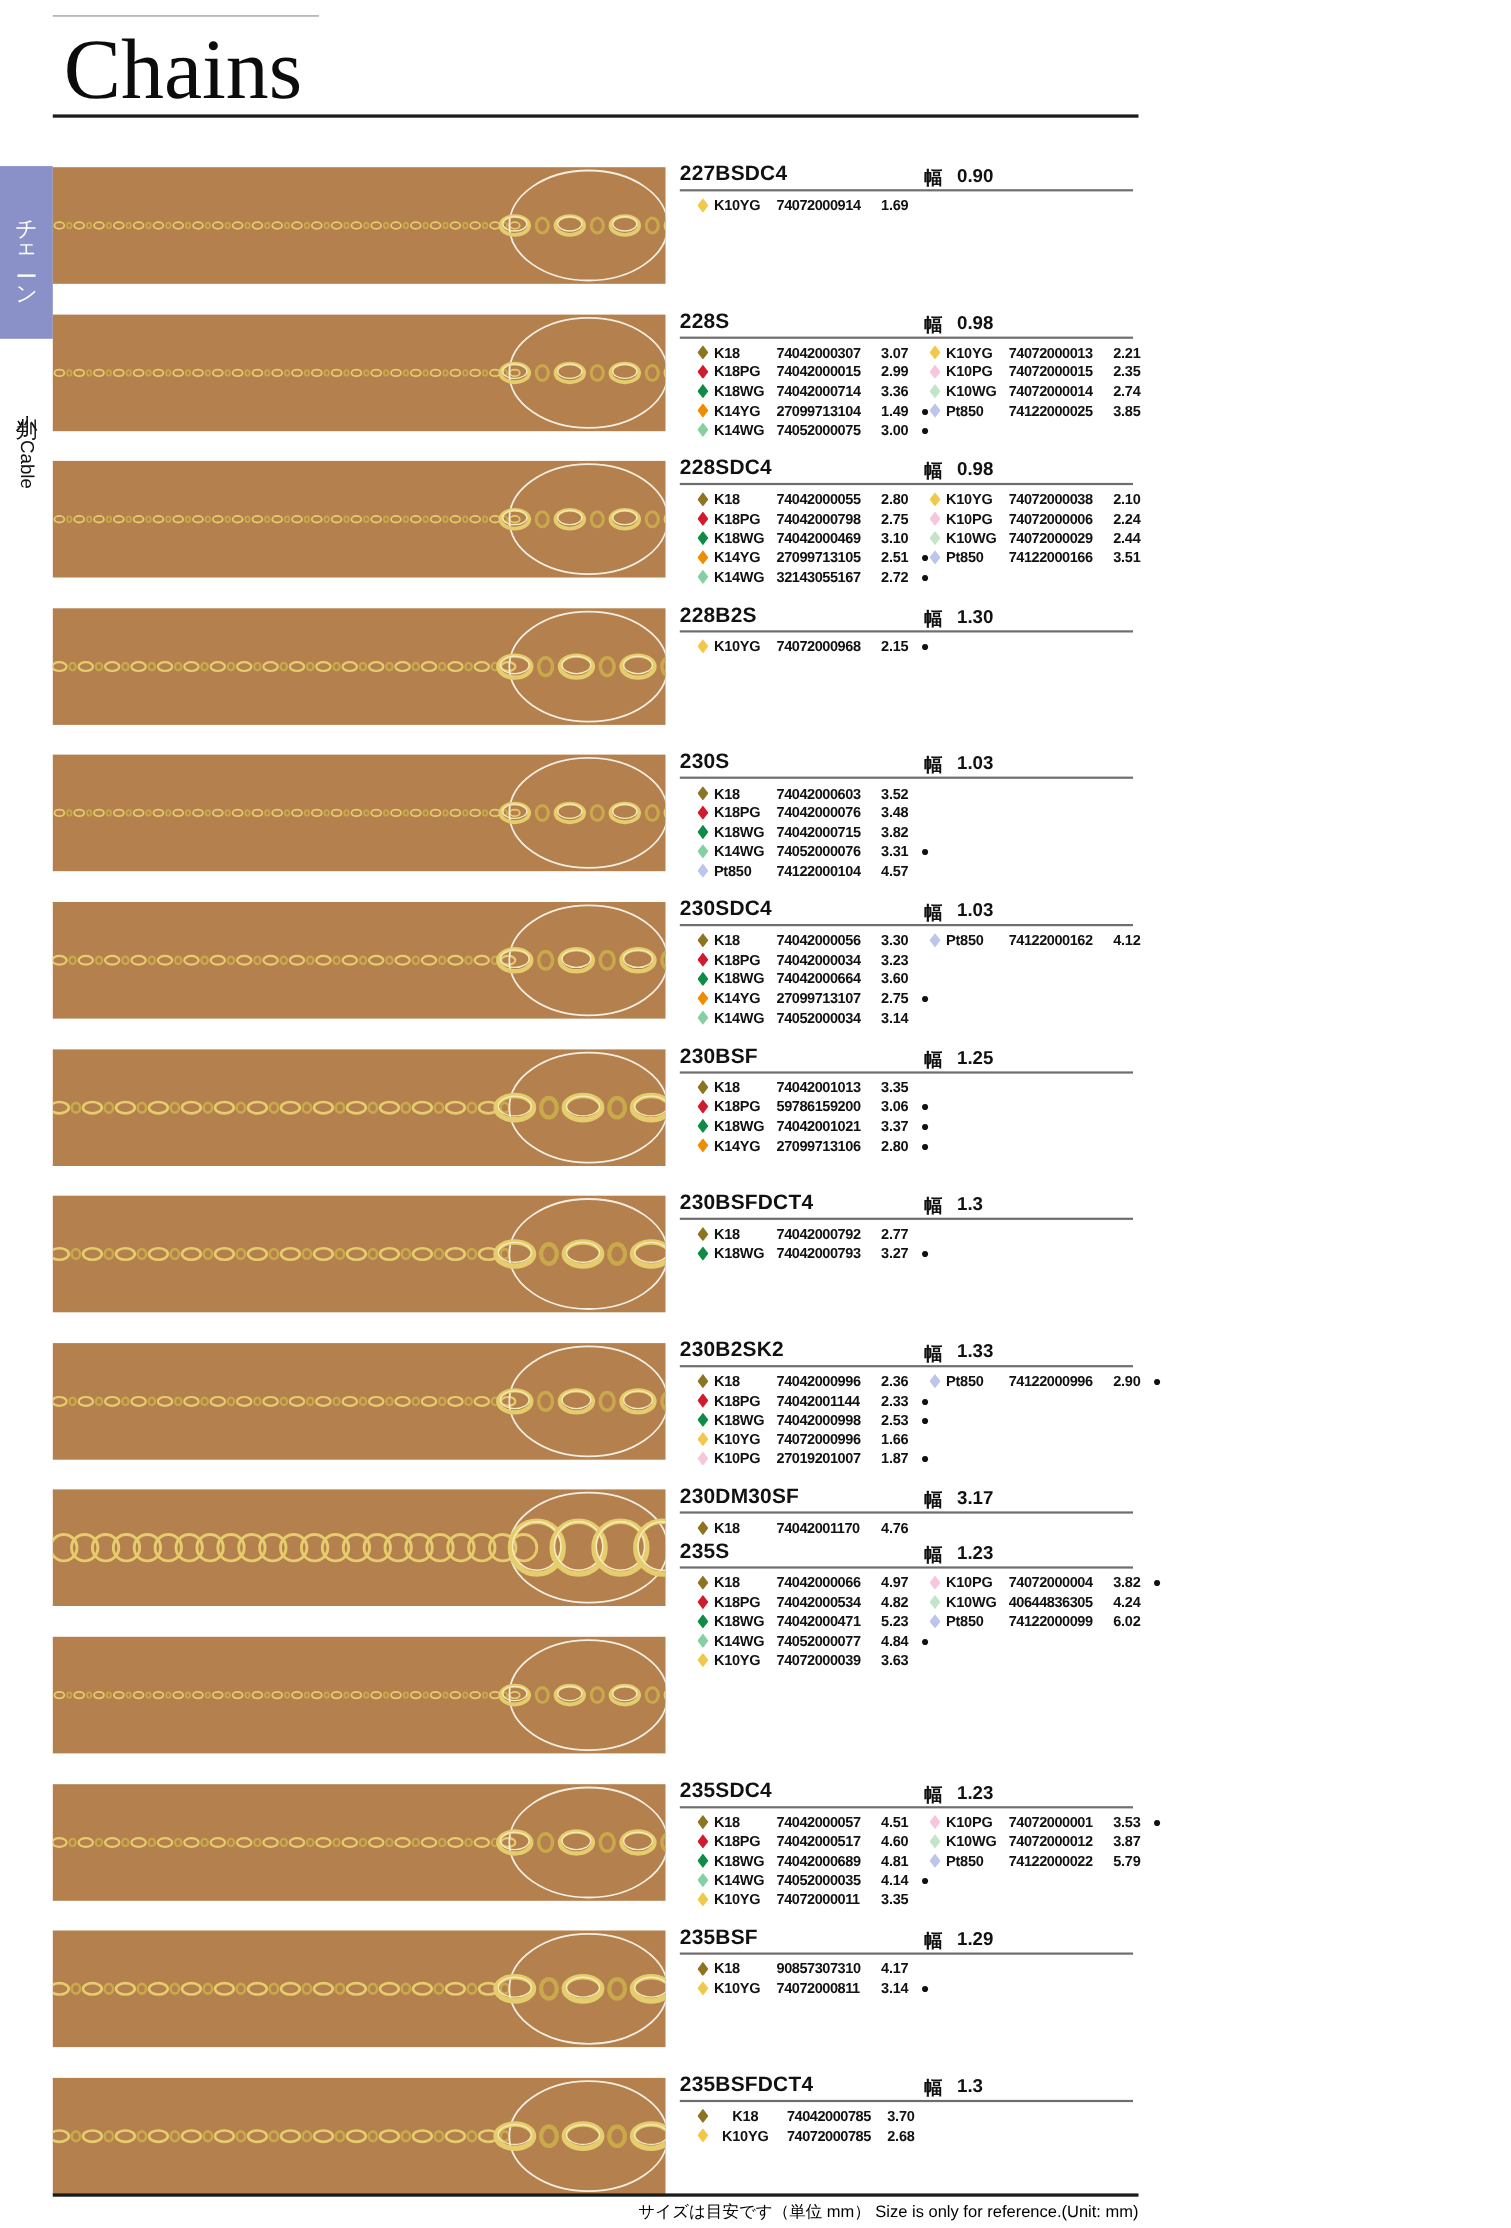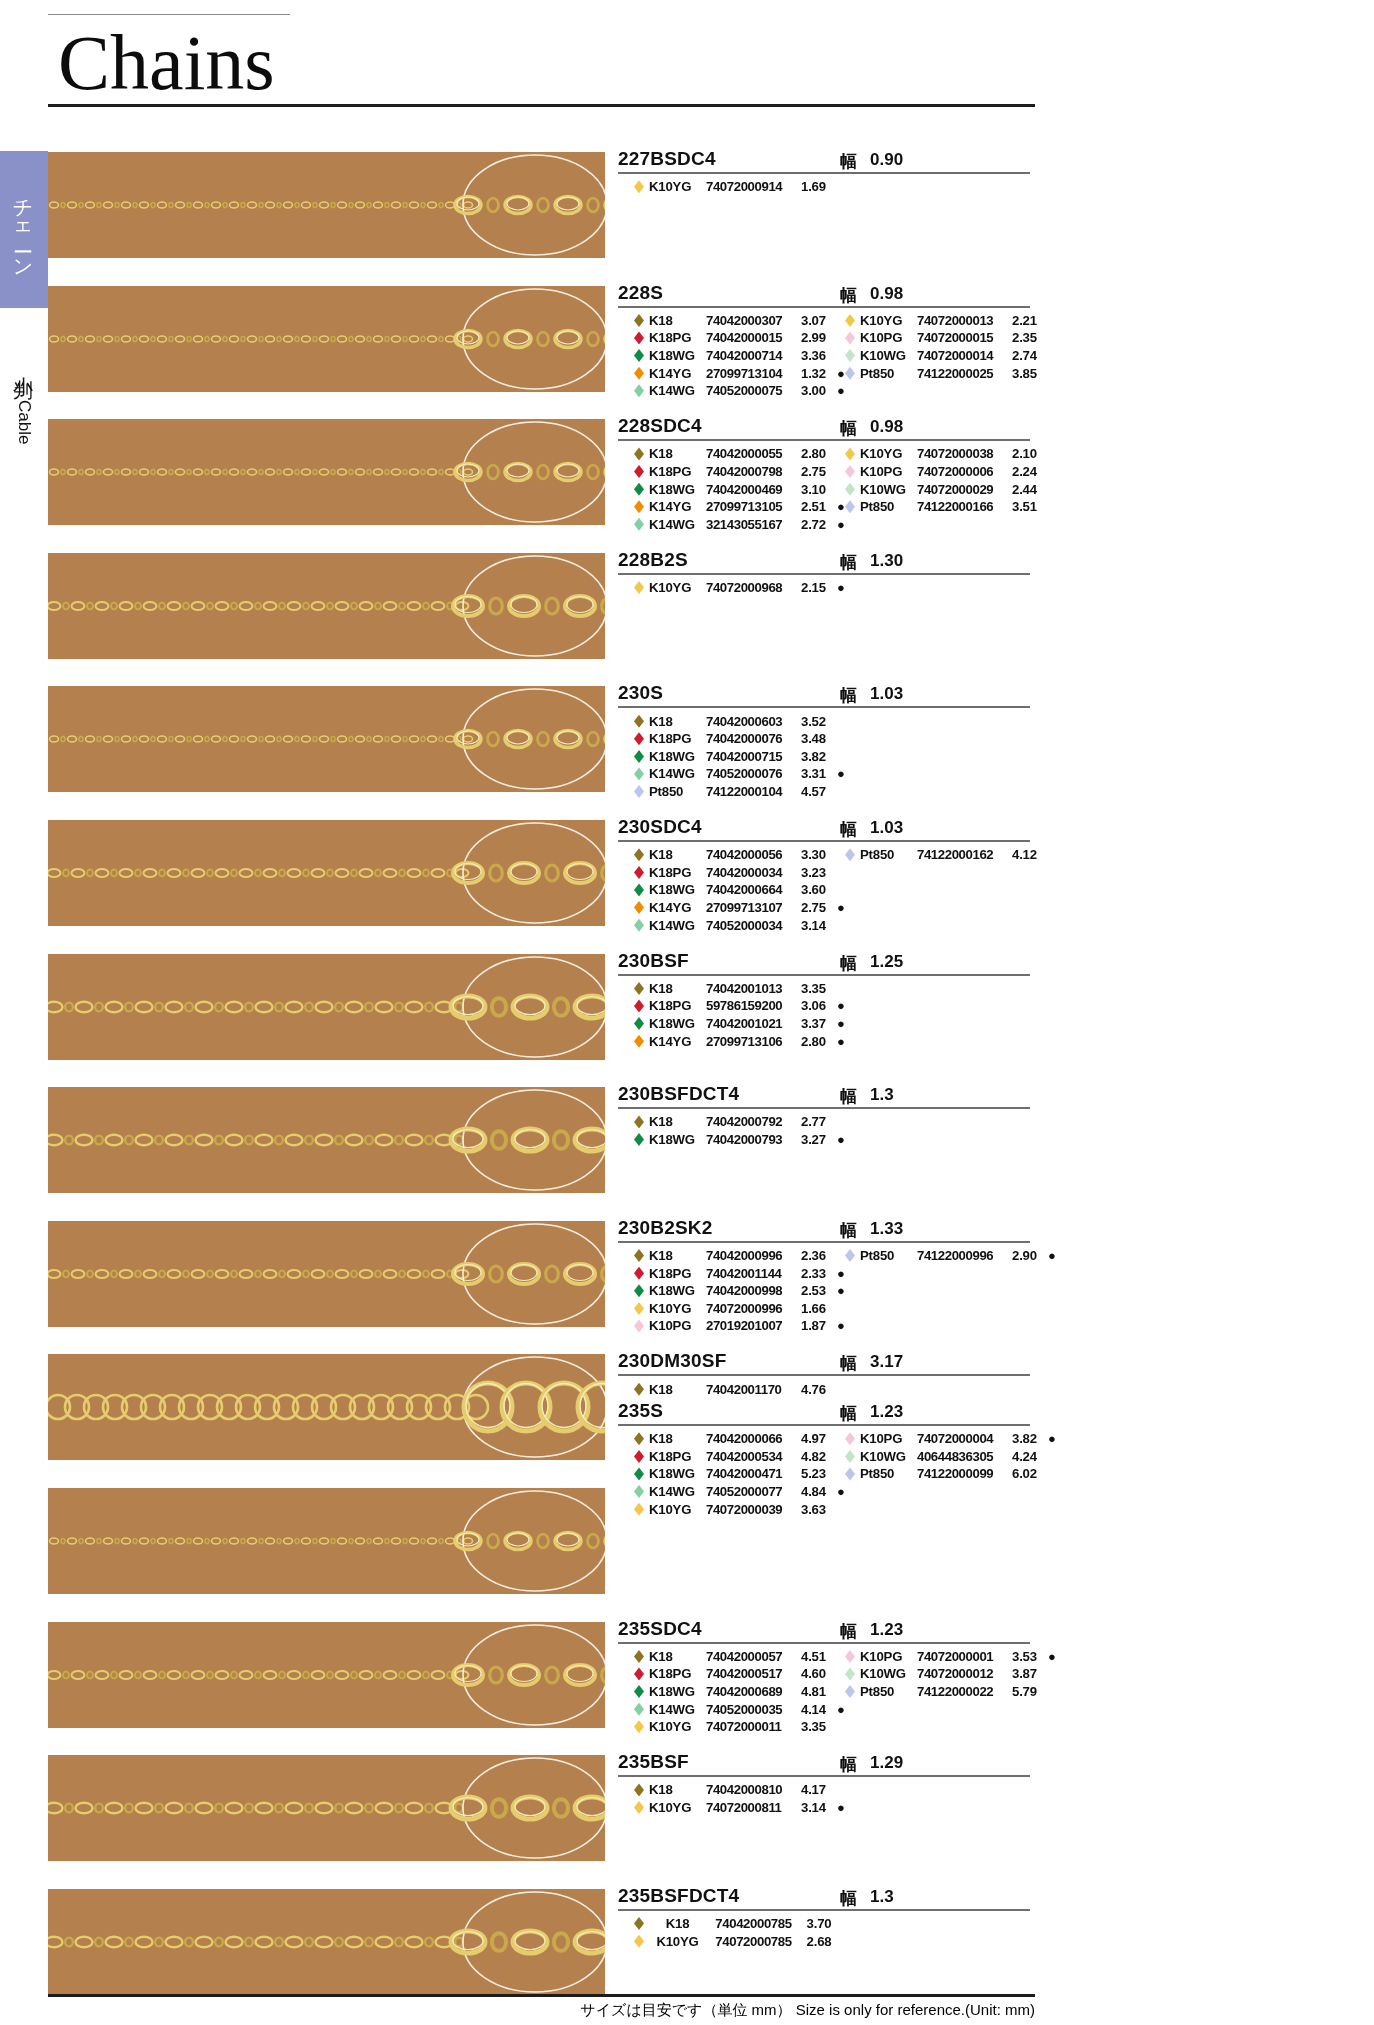--- a/index.html
+++ b/index.html
@@ -237,21 +237,21 @@
     <span class="mat">K18WG</span>
     <span class="num">74042000714</span>
     <span class="wt">3.36</span>
     <span class="dot"></span>
   </div>
 
   <div class="vrow">
     <span class="dia" style="background: rgb(240, 140, 0);"></span>
     <span class="mat">K14YG</span>
     <span class="num">27099713104</span>
-    <span class="wt">1.32</span>
+    <span class="wt">1.49</span>
     <span class="dot">●</span>
   </div>
 
   <div class="vrow">
     <span class="dia" style="background: rgb(132, 208, 160);"></span>
     <span class="mat">K14WG</span>
     <span class="num">74052000075</span>
     <span class="wt">3.00</span>
     <span class="dot">●</span>
   </div>
@@ -1360,21 +1360,21 @@
     <div class="phead">
       <span class="pcode">235BSF</span>
       <span class="wlabel">幅</span>
       <span class="wvalue">1.29</span>
     </div>
     <div class="cols">
       <div class="col col-left">
   <div class="vrow">
     <span class="dia" style="background: rgb(141, 116, 34);"></span>
     <span class="mat">K18</span>
-    <span class="num">74042000810</span>
+    <span class="num">90857307310</span>
     <span class="wt">4.17</span>
     <span class="dot"></span>
   </div>
 
   <div class="vrow">
     <span class="dia" style="background: rgb(242, 200, 75);"></span>
     <span class="mat">K10YG</span>
     <span class="num">74072000811</span>
     <span class="wt">3.14</span>
     <span class="dot">●</span>

